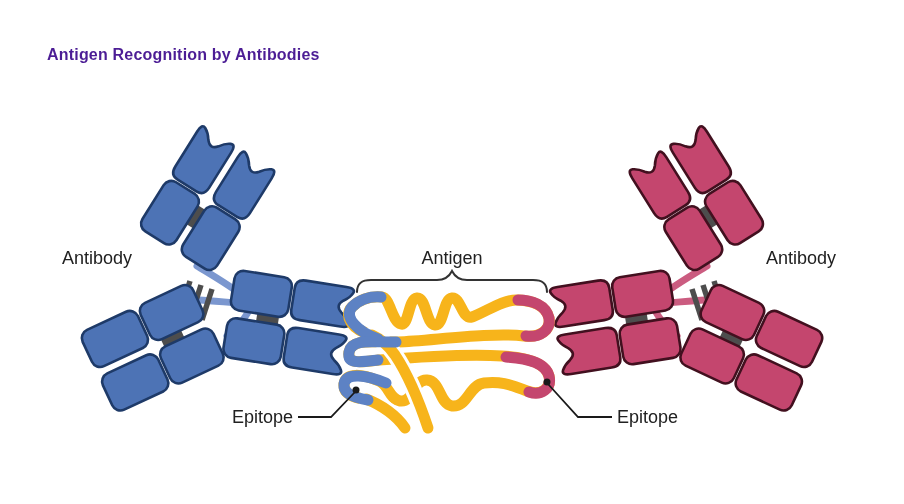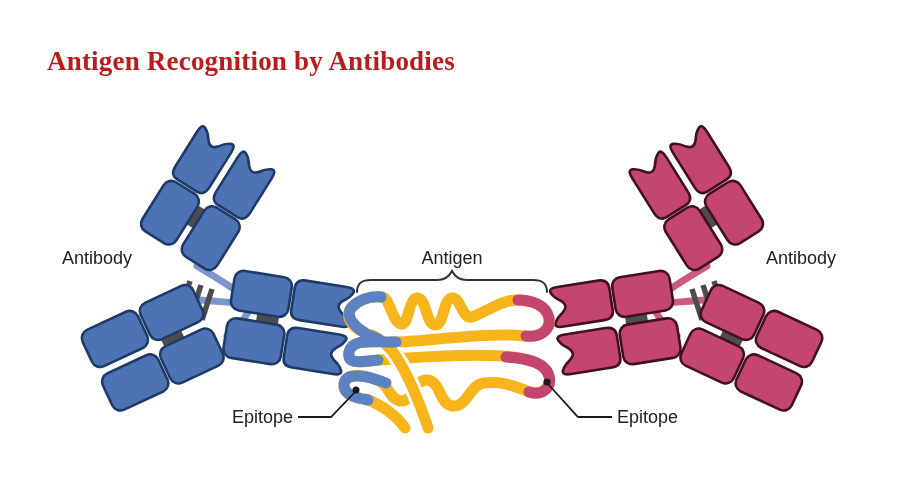--- a/index.html
+++ b/index.html
@@ -2,21 +2,21 @@
 <html style="--antibody_blue: #4d73b5; --antibody_blue_border: #1e3a68; --antibody_blue_conn: #7b97cf; --antibody_pink: #c4466e; --antibody_pink_border: #42101f; --antibody_pink_conn: #cb5c80; --antigen_yellow: #f7b41b; --epitope_blue: #5d82c4; --epitope_pink: #c4466e; --disulfide_gray: #4d4d4d; --text: #212121;"><head>
 <meta charset="utf-8">
 <style>
   html,body { margin:0; padding:0; background:#ffffff; }
   .stage {
     position:relative; width:904px; height:504px; background:#ffffff;
     overflow:hidden; font-family:"Liberation Sans", sans-serif;
   }
   .title {
     position:absolute; left:47px; top:46px; margin:0;
-    font-size:27px; font-weight:bold; color:#b91c1c; letter-spacing:0.2px;font-family:Liberation Serif, serif;
+    font-size:16px; font-weight:bold; color:#4c1d95; letter-spacing:0.2px;
   }
   svg { position:absolute; left:0; top:0; }
   svg text { font-family:"Liberation Sans", sans-serif; }
   text.lbl { font-size:18px; fill:var(--text,#212121); }
 
   .ab.blue { --seg-fill:var(--antibody_blue,#4d73b5); --seg-stroke:var(--antibody_blue_border,#1e3a68); --conn:var(--antibody_blue_conn,#7b97cf); }
   .ab.pink { --seg-fill:var(--antibody_pink,#c4466e); --seg-stroke:var(--antibody_pink_border,#42101f); --conn:var(--antibody_pink_conn,#cb5c80); }
 
   .seg  { fill:var(--seg-fill); stroke:var(--seg-stroke); stroke-width:2.6; stroke-linejoin:round; }
   .conn { fill:none; stroke:var(--conn); stroke-width:7; stroke-linecap:round; }

